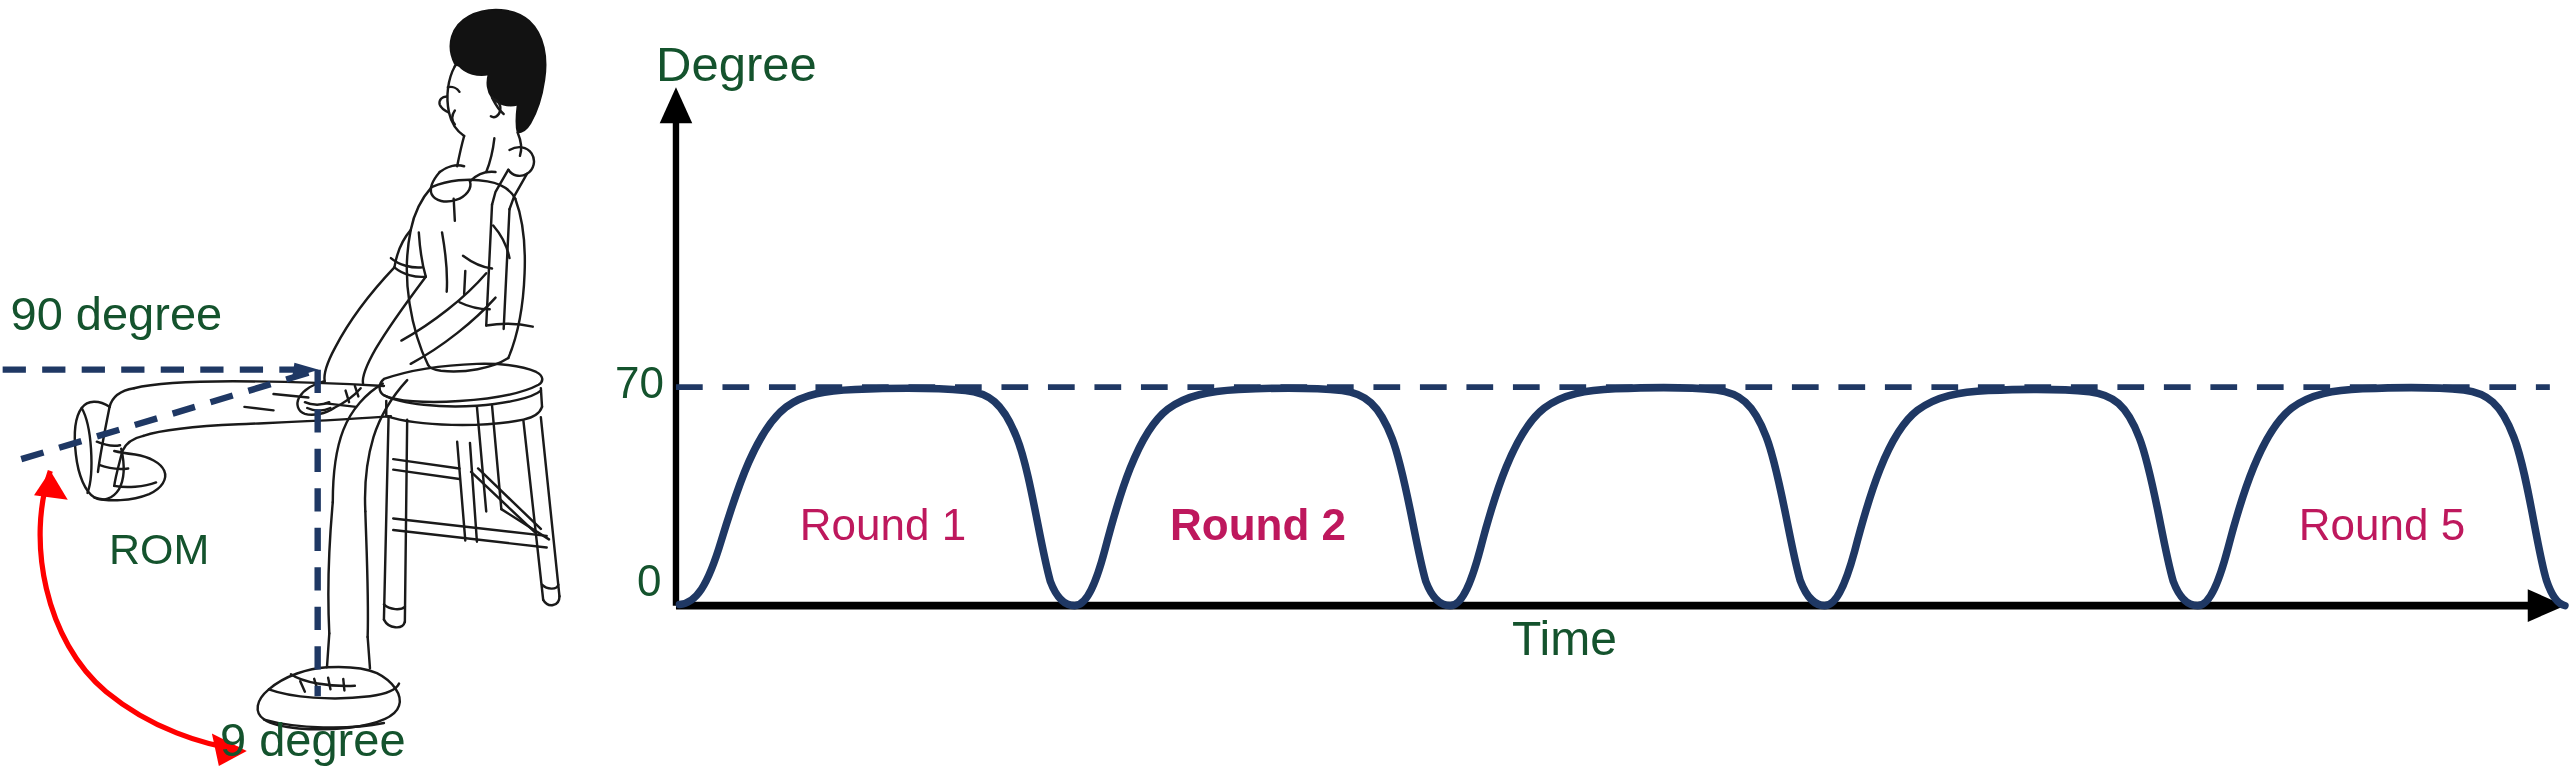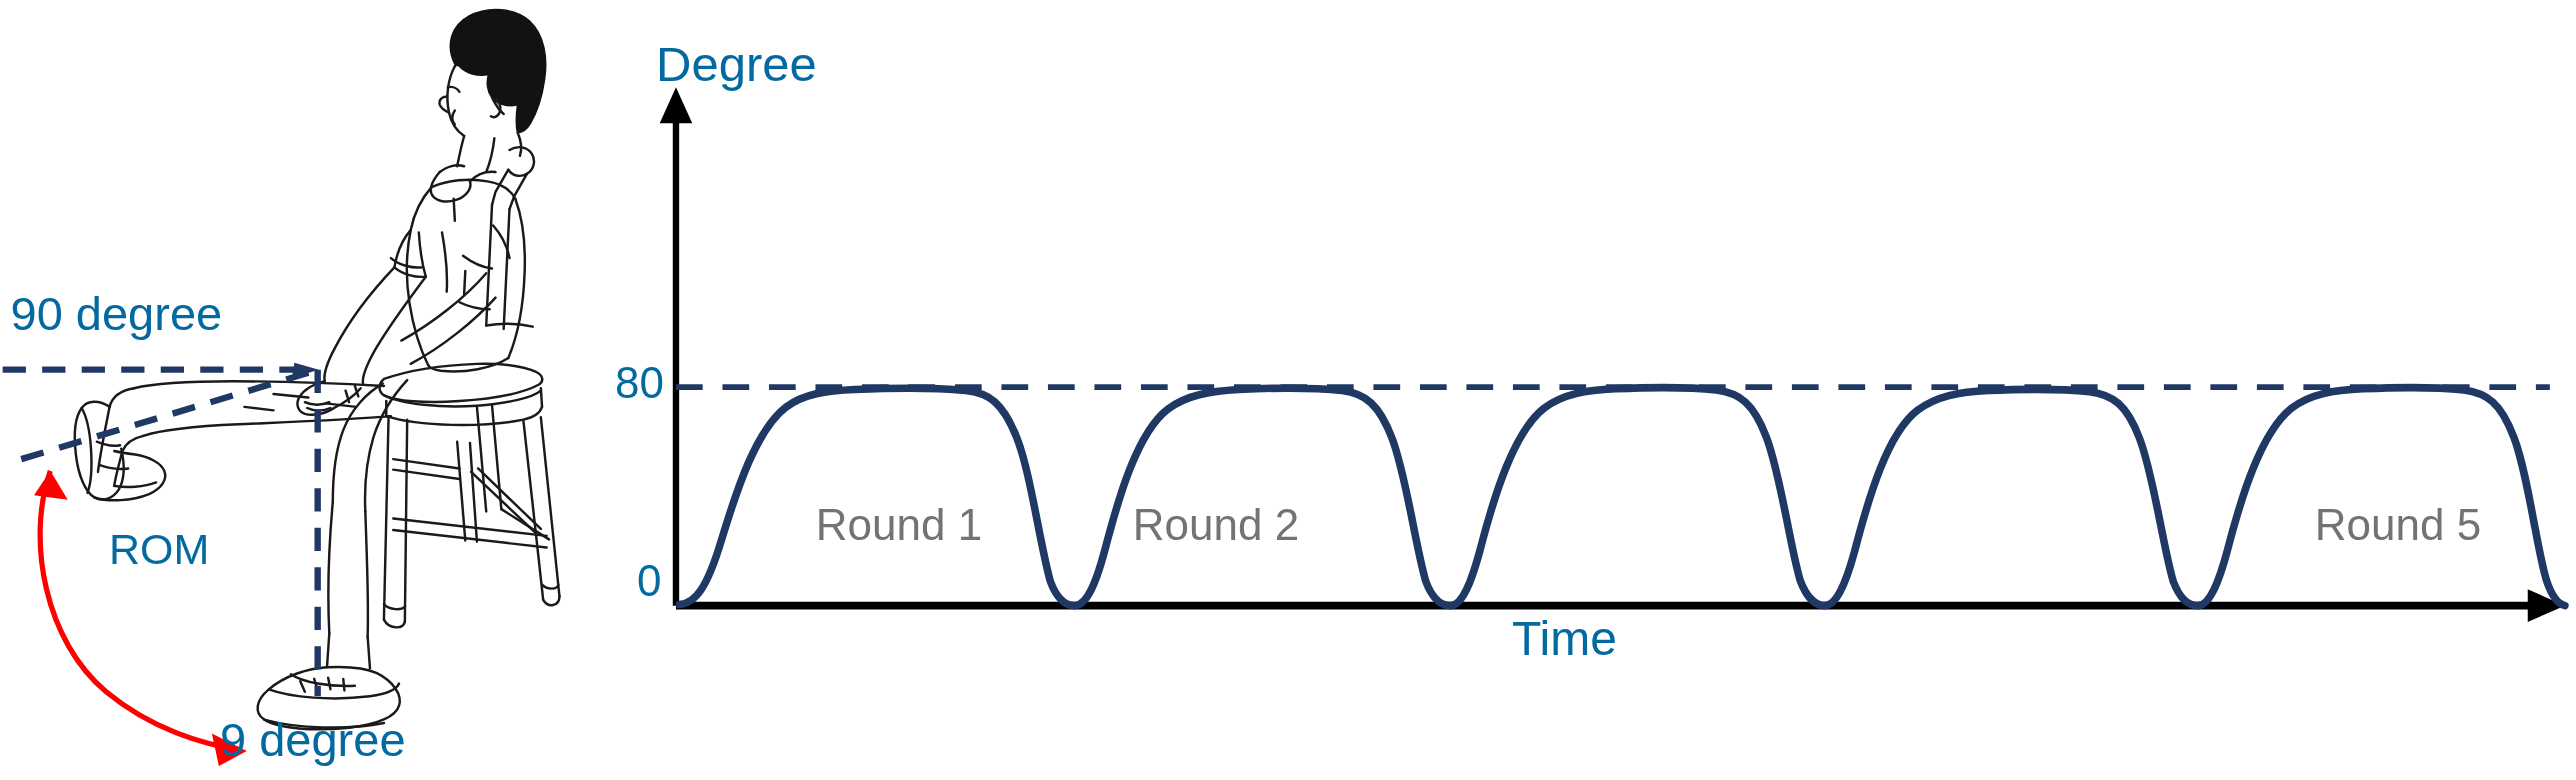--- a/index.html
+++ b/index.html
@@ -1,29 +1,29 @@
 <!DOCTYPE html>
 <html style="font-size:9.3px"><head>
 <meta charset="utf-8">
 <style>
   html,body{margin:0;padding:0;background:#fff;}
   body{width:2576px;height:780px;position:relative;overflow:hidden;
        font-family:"Liberation Sans","DejaVu Sans",sans-serif;color:#000;}
   #stage{position:absolute;left:0;top:0;width:2576px;height:780px;}
   svg{display:block;position:absolute;left:0;top:0;}
-  .lbl{position:absolute;white-space:nowrap;line-height:1;color:#0369a1;}
+  .lbl{position:absolute;white-space:nowrap;line-height:1;color:#14532d;}
   .t90deg{left:10.5px;  top:290px;  font-size:47px;}
   .trom {left:109px; top:528px;  font-size:43px;}
   .t0deg{left:220px; top:716px; font-size:47px;}
   .tdegree{left:656px; top:40px;  font-size:49px;}
   .ttime  {left:1512px; top:615px; font-size:48px;text-align:center;}
   .ttick90{left:615px; top:361px; font-size:44px;}
   .ttick0 {left:637px; top:559px; font-size:44px;}
   .rlabel {position:absolute;top:500px;font-size:44px;white-space:nowrap;
-           transform:translateX(-50%);color:#737373;margin-left:16px;}
+           transform:translateX(-50%);color:#be185d;}
 </style>
 </head>
 <body>
 
 <div id="stage">
 
   <svg width="640" height="780" viewBox="0 0 1100 1342" aria-hidden="true">
     <g fill="none" stroke="#1A1A1A" stroke-width="4.2" stroke-linecap="round" stroke-linejoin="round">
 
       <path d="M876 258 C 890 250 906 252 914 264 C 922 276 918 292 906 299 C 894 306 880 302 874 292"></path>
@@ -226,21 +226,21 @@
              C 3856 852 3890 742 3942 702
              C 3974 678 4014 671 4064 669
              C 4130 666 4192 666 4238 671
              C 4278 676 4302 694 4324 752
              C 4348 814 4362 936 4380 998
              C 4390 1028 4402 1040 4412 1042"></path>
   </svg>
 
   <div class="lbl tdegree">Degree</div>
   <div class="lbl ttime">Time</div>
-  <div class="lbl ttick90">80</div>
+  <div class="lbl ttick90">70</div>
   <div class="lbl ttick0">0</div>
 
   <div class="rlabel" style="left:883px;">Round 1</div>
-  <div class="rlabel" style="left:1200px;">Round 2</div>
+  <div class="rlabel" style="left:1258px;font-weight:bold;">Round 2</div>
   <div class="rlabel" style="left:2382px;">Round 5</div>
 
 </div>
 
 
 </body></html>

